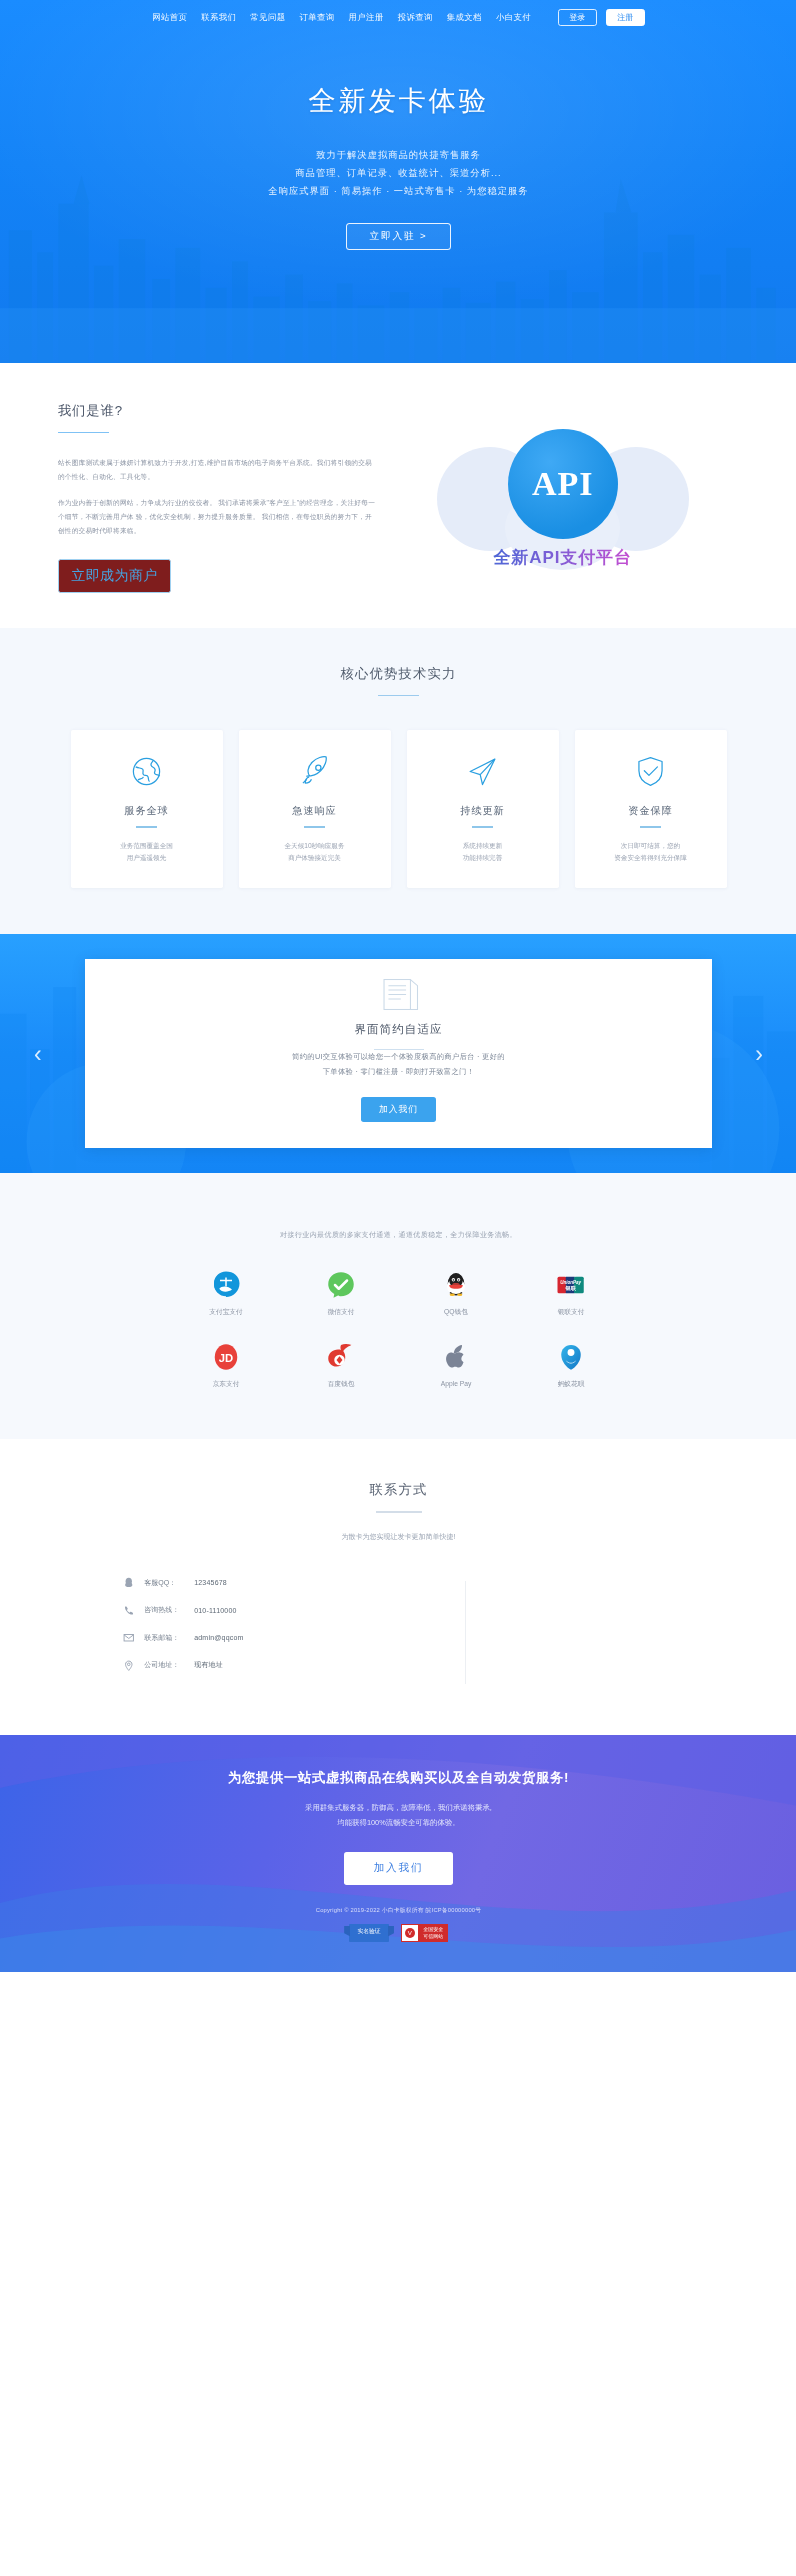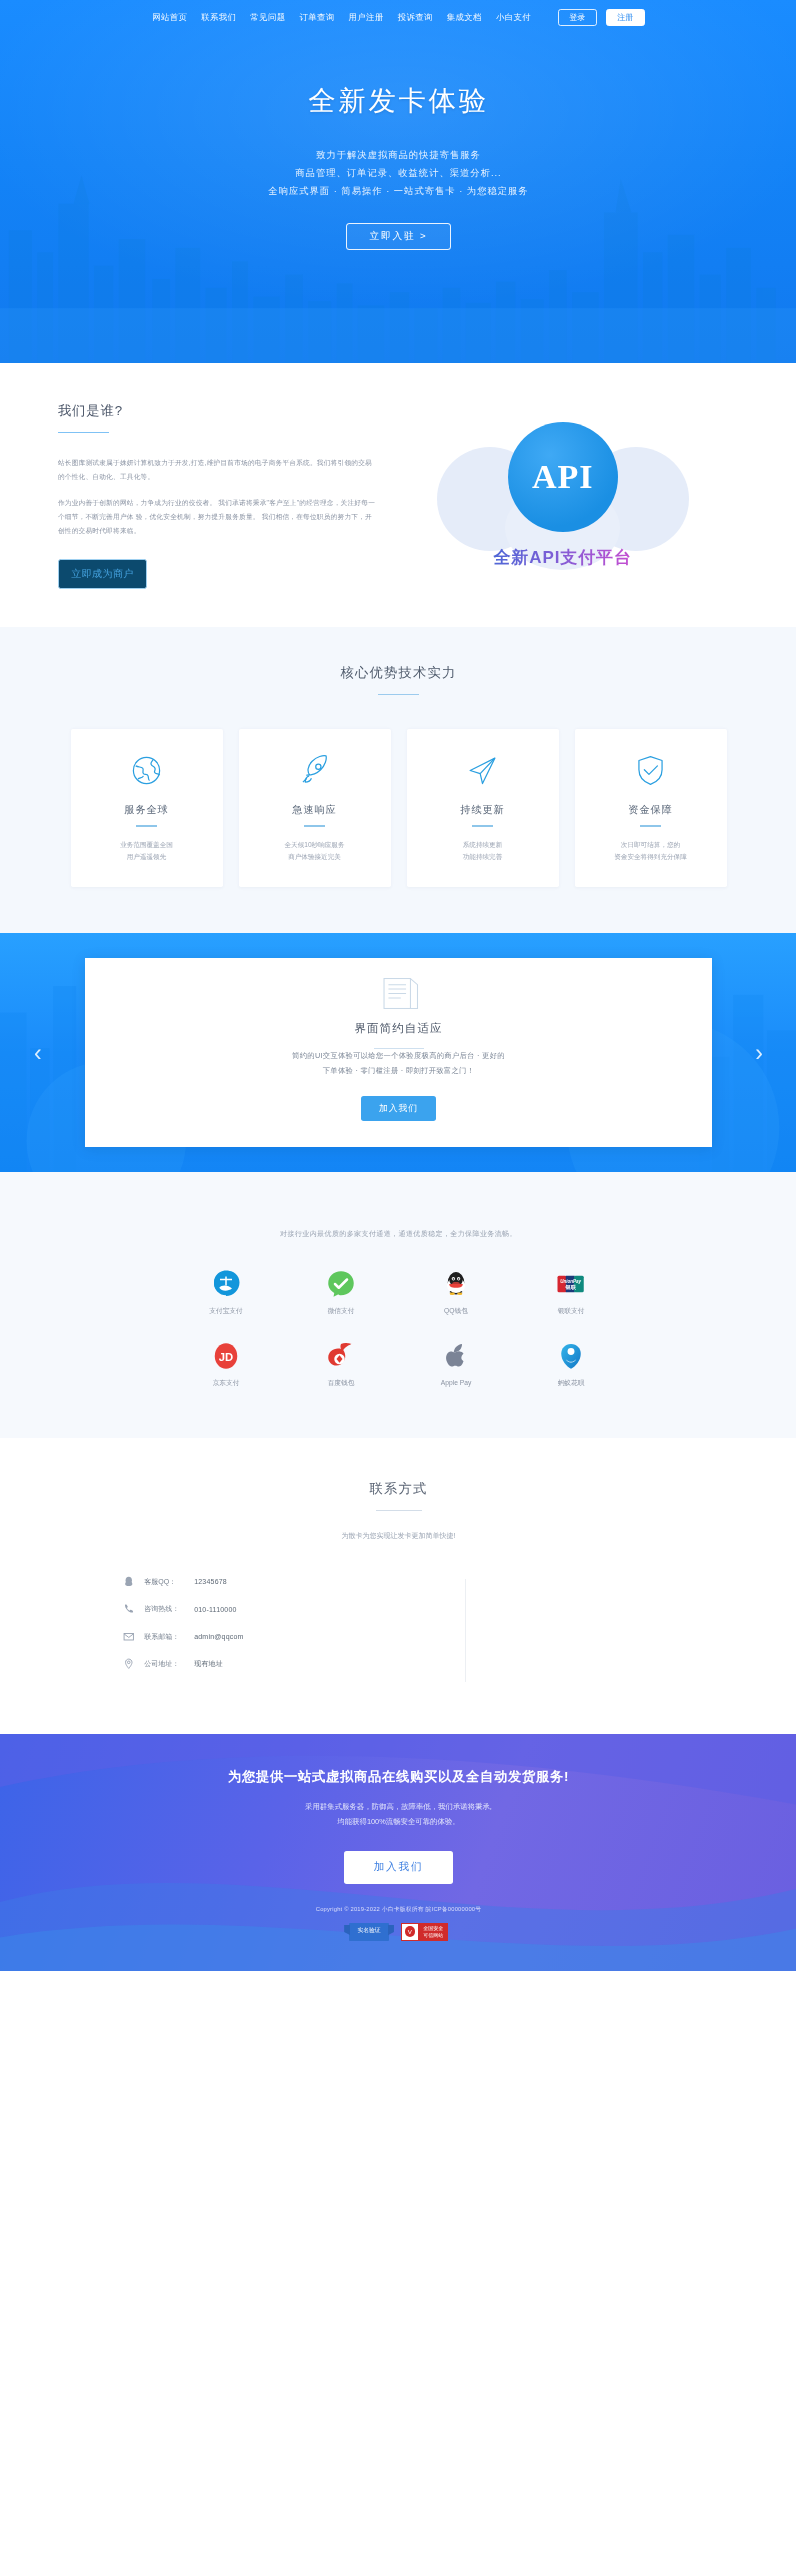--- a/index.html
+++ b/index.html
@@ -76,32 +76,32 @@
   .who-h {
     font-size:13.3px; color:#4a5568; font-weight:400; letter-spacing:0.9px;
   }
   .who-rule { width:51px; height:1.8px; background:#7fc2f5; margin-top:11.5px; }
   .who-p {
     margin-top:23px; font-size:6.7px; line-height:2.1; color:#8a93a3; letter-spacing:0.2px;
   }
   .who-p + .who-p { margin-top:11.5px; }
   .who-btn {
     margin-top:21px; display:inline-block;
-    border:0.9px solid #9fd0f0; color:#46a3e0; background:#0c4a6e;
-    font-size:10px; padding:7px 12.4px; border-radius:2.7px; cursor:pointer; letter-spacing:0.4px;
+    border:0.9px solid #9fd0f0; color:#46a3e0; background:#7f1d1d;
+    font-size:14px; padding:7px 12.4px; border-radius:2.7px; cursor:pointer; letter-spacing:0.4px;
     font-family:inherit;
   }
   .who-right { width:336px; position:relative; height:190px; }
   .api-art { position:relative; width:266px; height:142px; margin:19.5px auto 0; }
   .api-blob { position:absolute; border-radius:50%; background:#e5ecf9; }
   .api-blob.l { width:106px; height:104px; left:7px; top:25px; }
   .api-blob.r { width:106px; height:104px; right:7px; top:25px; }
   .api-blob.b { width:115px; height:84px; left:75px; top:64px; background:#e9effa; }
   .api-circle {
-    position:absolute; left:50%; transform:translateX(-50%); top:0;
+    position:absolute; left:50%; transform:translateX(-50%); top:7px;
     width:110px; height:110px; border-radius:50%;
     background:radial-gradient(circle at 38% 30%, #3fa9f5, #1a8fe3 70%);
     display:flex; align-items:center; justify-content:center;text-align:right;
   }
   .api-circle span {
     color:#fff; font-family:"Liberation Serif","DejaVu Serif",serif;
     font-size:34px; font-weight:700; letter-spacing:0.9px;
   }
   .api-caption {
     position:absolute; left:0; right:0; bottom:-5.3px; text-align:center;

